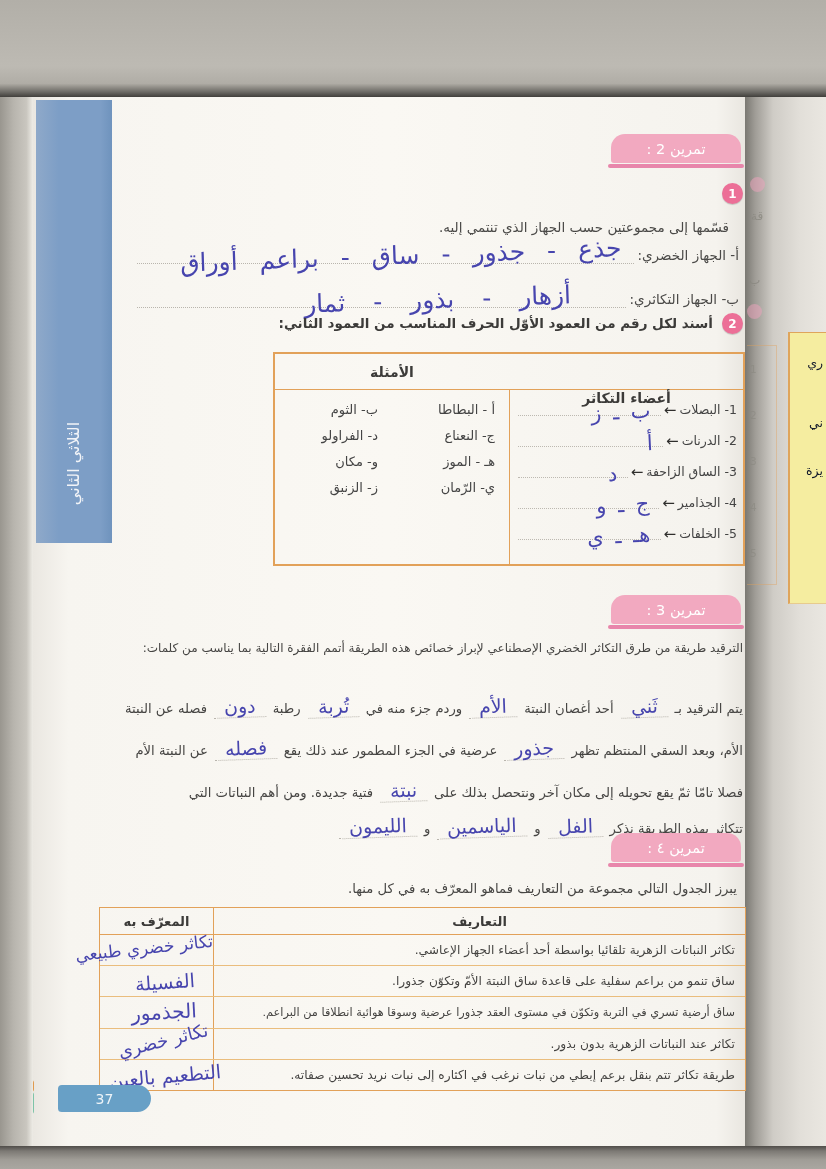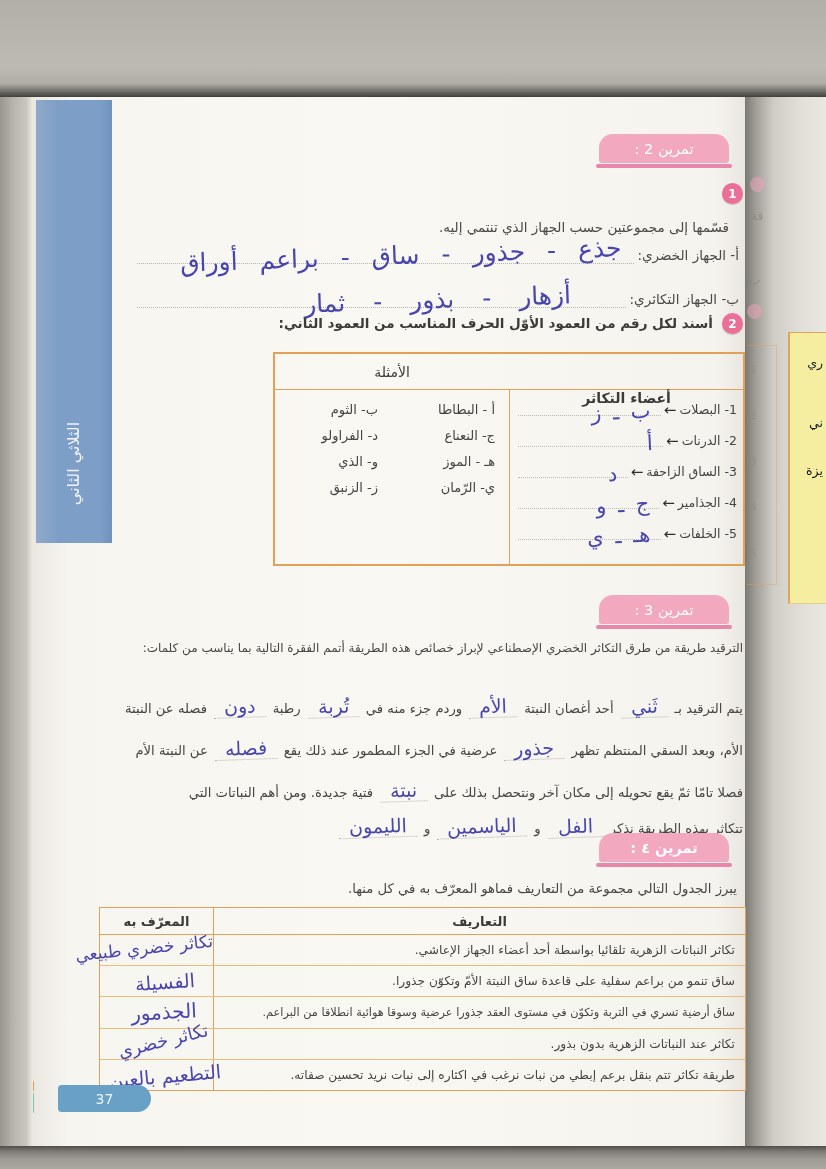--- a/index.html
+++ b/index.html
@@ -29,26 +29,26 @@
   
   .page { position:absolute; left:33px; top:95px; width:712px; height:1053px; z-index:3;
     background:linear-gradient(90deg,#eae7e1 0%,#f7f5f0 5%,#faf8f3 50%,#f5f3ee 96%,#e9e6e0 100%); }
 
   .side-tab { position:absolute; left:3px; top:5px; width:76px; height:443px;
     background:linear-gradient(90deg,#8fa9c9,#7d9ec6 30%,#7d9ec6 85%,#6f93bd); }
   .tab-label-wrap { position:absolute; left:0; top:283px; width:76px; height:160px;
     display:flex; align-items:center; justify-content:center; }
   .tab-label { transform:rotate(-90deg); white-space:nowrap; color:#f2f4f8; font-size:16px; letter-spacing:.5px; direction:rtl;}
 
-  .ex-badge { position:absolute; right:16px; width:130px; height:29px; background:#f2a9c0;
+  .ex-badge { position:absolute; right:4px; width:130px; height:29px; background:#f2a9c0;
     border-radius:14px 14px 3px 3px; display:flex; align-items:center; justify-content:center;
     color:#fff; font-size:14.5px; direction:rtl; z-index:2;}
   .ex-badge::after { content:""; position:absolute; left:-3px; right:-3px; bottom:-4.5px; height:3.5px;
     background:#e886ab; border-radius:2px; }
-  #badge2 { top:39px; } #badge3 { top:500px; } #badge4 { top:738px;font-weight:bold; }
+  #badge2 { top:39px; } #badge3 { top:500px; } #badge4 { top:738px; }
 
   .q-row { position:absolute; right:2px; direction:rtl; display:flex; align-items:flex-start; gap:9px; white-space:nowrap; }
   .q-circle { width:21px; height:21px; border-radius:50%; background:#ec6f97; color:#fff; font-size:12px;
     font-weight:bold; display:flex; align-items:center; justify-content:center; flex:0 0 auto;
     box-shadow:0 1px 1px rgba(0,0,0,.18); }
   .q-bold { font-weight:bold; color:#3c3b39; font-size:13.5px; padding-top:2px; }
   #q1 { top:88px; } #q2 { top:218px; }
   .plain-line { position:absolute; direction:rtl; color:#4a4947; font-size:13.5px; white-space:nowrap; }
   #q1sub { top:124px; right:16px; }
 
@@ -58,21 +58,21 @@
   .fill-label { white-space:nowrap; padding-bottom:1px;text-align:right; }
   .lead-dots { flex:1; border-bottom:1.6px dotted #b9b5ad; position:relative; height:19px; margin:0 4px; }
   .hw { color:#4745ae; }
   .hw-a { position:absolute; right:12px; bottom:-7px; font-size:25px; word-spacing:14px;
     transform:rotate(-2deg); white-space:nowrap; }
   #lineB .hw-a { right:55px; word-spacing:20px; }
 
   
   .t1 { position:absolute; left:240px; top:257px; width:472px; height:214px; border:2px solid #e2a159; }
   .t1-head { display:flex; height:36px; border-bottom:1.5px solid #e2a159; }
-  .t1-ex-h { flex:1; display:flex; align-items:center; justify-content:center; font-weight:normal; font-size:14px; color:#3c3b39; }
+  .t1-ex-h { flex:1; display:flex; align-items:center; justify-content:center; font-weight:bold; font-size:14px; color:#3c3b39; }
   .t1-mem-h { width:234px; border-left:1.5px solid #e2a159; display:flex; align-items:center; justify-content:center;
     font-weight:bold; font-size:14px; color:#3c3b39;margin-top:44px; }
   .t1-body { display:flex; height:176px; }
   .t1-ex-body { flex:1; padding-top:12px; display:flex; flex-direction:column; gap:11px; }
   .t1-mem-body { width:234px; border-left:1.5px solid #e2a159; padding:9px 6px 0 8px;
     display:flex; flex-direction:column; gap:10px; }
   .mem-row { direction:rtl; display:flex; align-items:center; font-size:12.5px; color:#444; height:21px; }
   .mem-label { white-space:nowrap; }
   .mem-arrow { margin:0 3px; font-size:15px; color:#2f2e2c; direction:ltr; }
   .mem-dots { flex:1; border-bottom:1.4px dotted #bdb9b1; height:13px; position:relative; }
@@ -185,21 +185,21 @@
           <div class="ex-row">
             <span class="ex-cell">أ - البطاطا</span>
             <span class="ex-cell">ب- الثوم</span>
           </div>
           <div class="ex-row">
             <span class="ex-cell">ج- النعناع</span>
             <span class="ex-cell">د- الفراولو</span>
           </div>
           <div class="ex-row">
             <span class="ex-cell">هـ - الموز</span>
-            <span class="ex-cell">و- الذي</span>
+            <span class="ex-cell">و- مكان</span>
           </div>
           <div class="ex-row">
             <span class="ex-cell">ي- الرّمان</span>
             <span class="ex-cell">ز- الزنبق</span>
           </div>
         </div>
         <div class="t1-mem-body">
           <div class="mem-row">
             <span class="mem-label">1- البصلات</span>
             <span class="mem-arrow">←</span>

